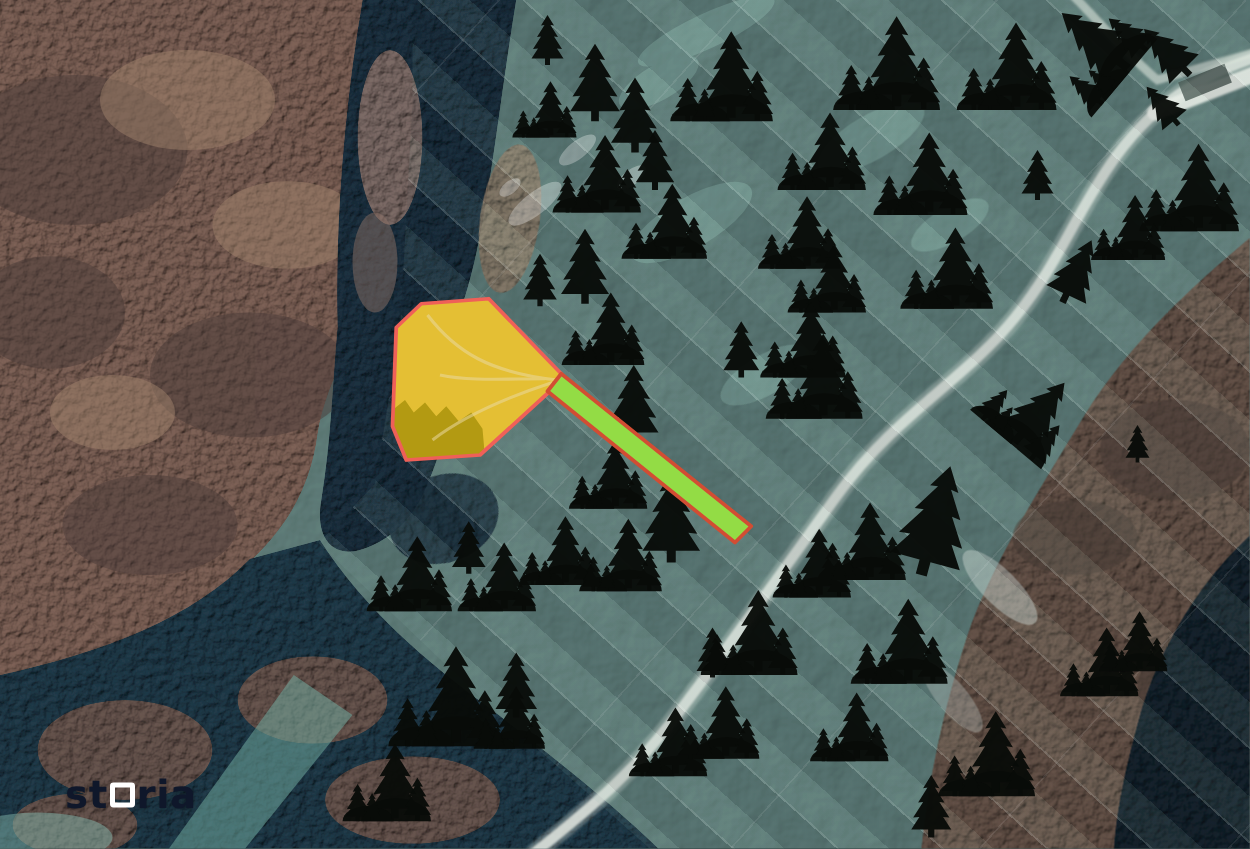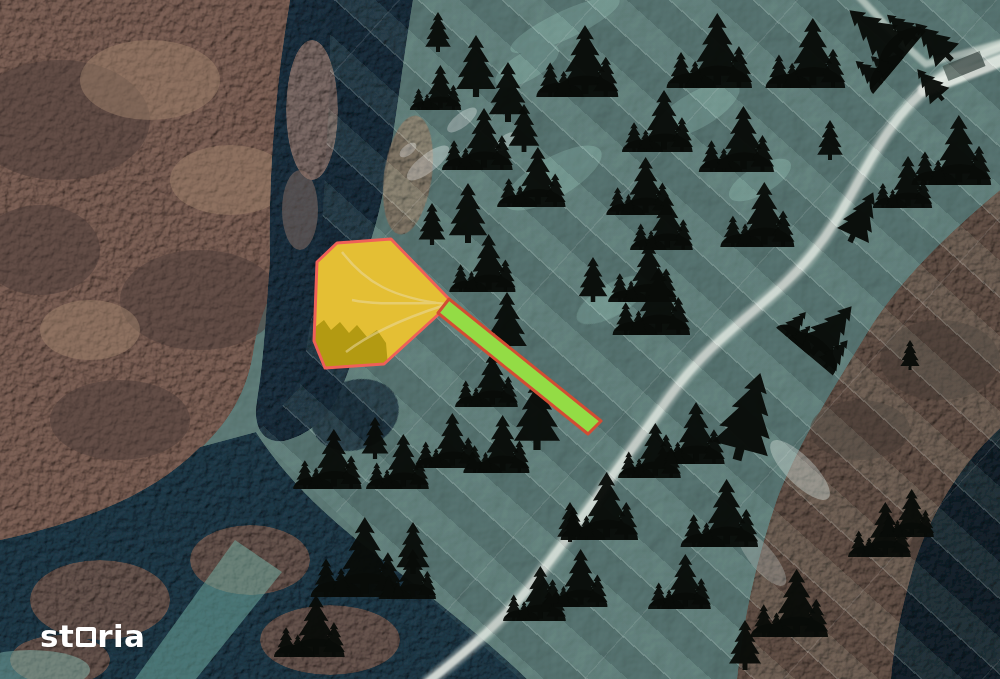--- a/index.html
+++ b/index.html
@@ -16,22 +16,22 @@
       repeating-linear-gradient(42deg, rgba(150,190,180,0.10) 0 28px, rgba(8,24,34,0.09) 28px 56px);
     clip-path:polygon(33% 0%,100% 0%,100% 100%,52% 100%,39% 83%,25.5% 64%,30% 57%,32% 39%,33% 12%);
   }
   #grid-b{
     background:repeating-linear-gradient(132deg, rgba(255,255,255,0.08) 0 1.3px, rgba(255,255,255,0) 1.3px 148px);
     clip-path:polygon(33% 0%,100% 0%,100% 100%,52% 100%,39% 83%,25.5% 64%,30% 57%,32% 39%,33% 12%);
   }
   #trees-svg{pointer-events:none;}
   #overlay-svg{pointer-events:none;}
   #logo{
-    position:absolute;left:40px;top:618px;z-index:9;
-    color:#ffffff;font-size:31px;font-weight:bold;letter-spacing:.5px;
+    position:absolute;left:52px;top:618px;z-index:9;
+    color:#0f172a;font-size:31px;font-weight:bold;letter-spacing:.5px;
     text-shadow:0 1px 3px rgba(0,0,0,.35);
     user-select:none;
   }
   #logo .sq{
     display:inline-block;width:.40em;height:.38em;
     border:.13em solid #fff;border-radius:.09em;
     margin:0 .04em;
   }
 </style>
 </head>

